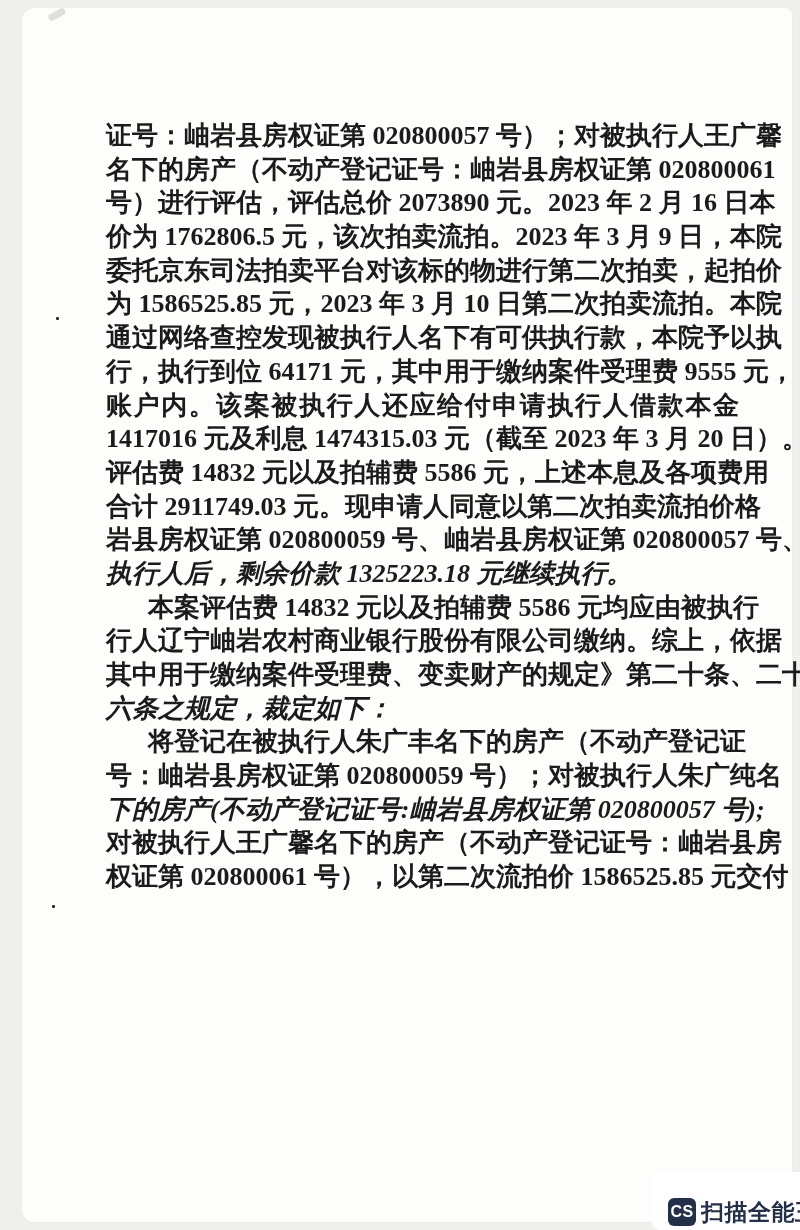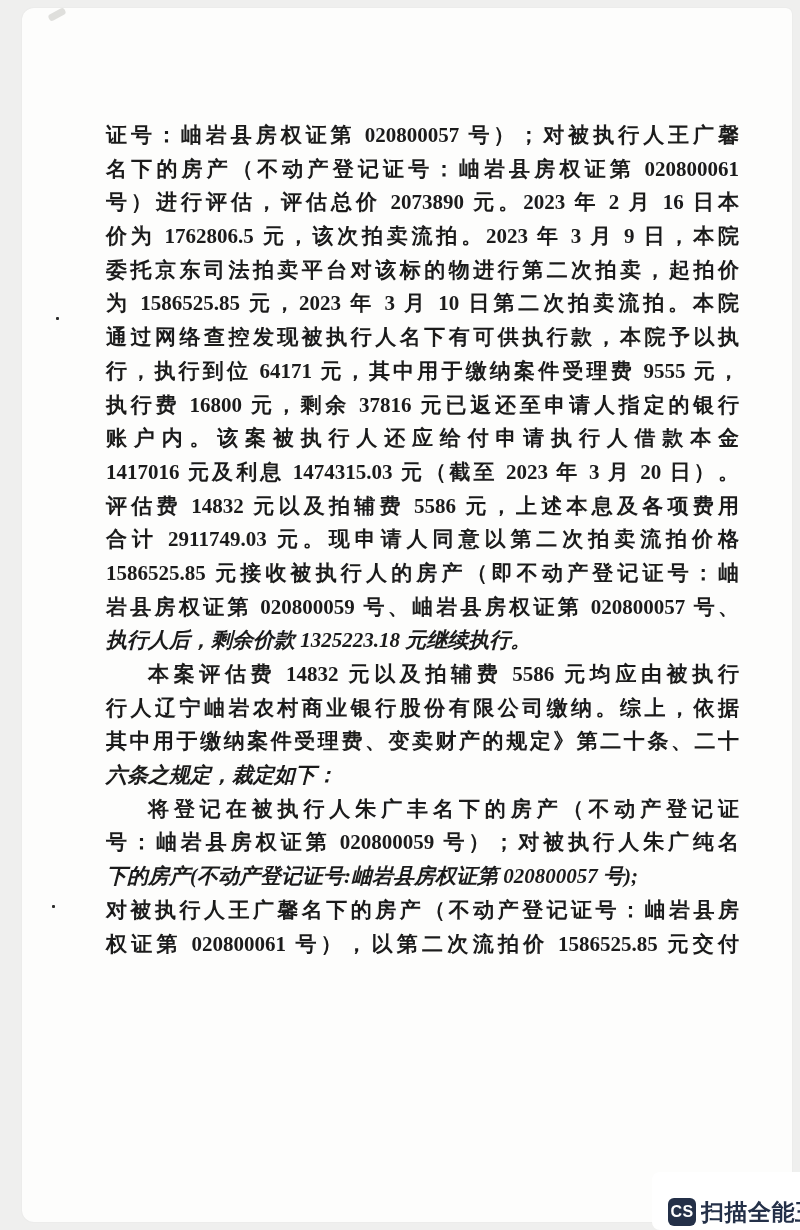--- a/index.html
+++ b/index.html
@@ -29,21 +29,21 @@
     background: #fdfdfc;
     border-radius: 12px 6px 10px 12px;
     box-shadow: 0 0 2px rgba(0,0,0,0.06);
   }
   .text-block {
     position: absolute;
     left: 84px;
     top: 111px;
     width: 633px;
     color: #1b1b1b;
-    font-size: 21px;
+    font-size: 26px;
     font-weight: 600;
     -webkit-font-smoothing: antialiased;
   }
   .line {
     height: 33.7px;
     line-height: 33.7px;
     white-space: pre;
     text-align: justify;
     text-align-last: justify;
     overflow: visible;
@@ -128,26 +128,24 @@
 
     <div class="text-block">
       <div class="line">证号：岫岩县房权证第 020800057 号）；对被执行人王广馨</div>
       <div class="line">名下的房产（不动产登记证号：岫岩县房权证第 020800061</div>
       <div class="line">号）进行评估，评估总价 2073890 元。2023 年 2 月 16 日本</div>
       <div class="line">价为 1762806.5 元，该次拍卖流拍。2023 年 3 月 9 日，本院</div>
       <div class="line">委托京东司法拍卖平台对该标的物进行第二次拍卖，起拍价</div>
       <div class="line">为 1586525.85 元，2023 年 3 月 10 日第二次拍卖流拍。本院</div>
       <div class="line">通过网络查控发现被执行人名下有可供执行款，本院予以执</div>
       <div class="line">行，执行到位 64171 元，其中用于缴纳案件受理费 9555 元，</div>
-      <div class="line">执行费 16800 元，剩余 37816 元已返还至申请人指定的银行</div>
       <div class="line">账户内。该案被执行人还应给付申请执行人借款本金</div>
       <div class="line">1417016 元及利息 1474315.03 元（截至 2023 年 3 月 20 日）。</div>
       <div class="line">评估费 14832 元以及拍辅费 5586 元，上述本息及各项费用</div>
       <div class="line">合计 2911749.03 元。现申请人同意以第二次拍卖流拍价格</div>
-      <div class="line">1586525.85 元接收被执行人的房产（即不动产登记证号：岫</div>
       <div class="line">岩县房权证第 020800059 号、岫岩县房权证第 020800057 号、</div>
       <div class="line short">执行人后，剩余价款 1325223.18 元继续执行。</div>
       <div class="line indent">本案评估费 14832 元以及拍辅费 5586 元均应由被执行</div>
       <div class="line">行人辽宁岫岩农村商业银行股份有限公司缴纳。综上，依据</div>
       <div class="line">其中用于缴纳案件受理费、变卖财产的规定》第二十条、二十</div>
       <div class="line short">六条之规定，裁定如下：</div>
       <div class="line indent">将登记在被执行人朱广丰名下的房产（不动产登记证</div>
       <div class="line">号：岫岩县房权证第 020800059 号）；对被执行人朱广纯名</div>
       <div class="line short">下的房产(不动产登记证号:岫岩县房权证第 020800057 号);</div>
       <div class="line">对被执行人王广馨名下的房产（不动产登记证号：岫岩县房</div>

